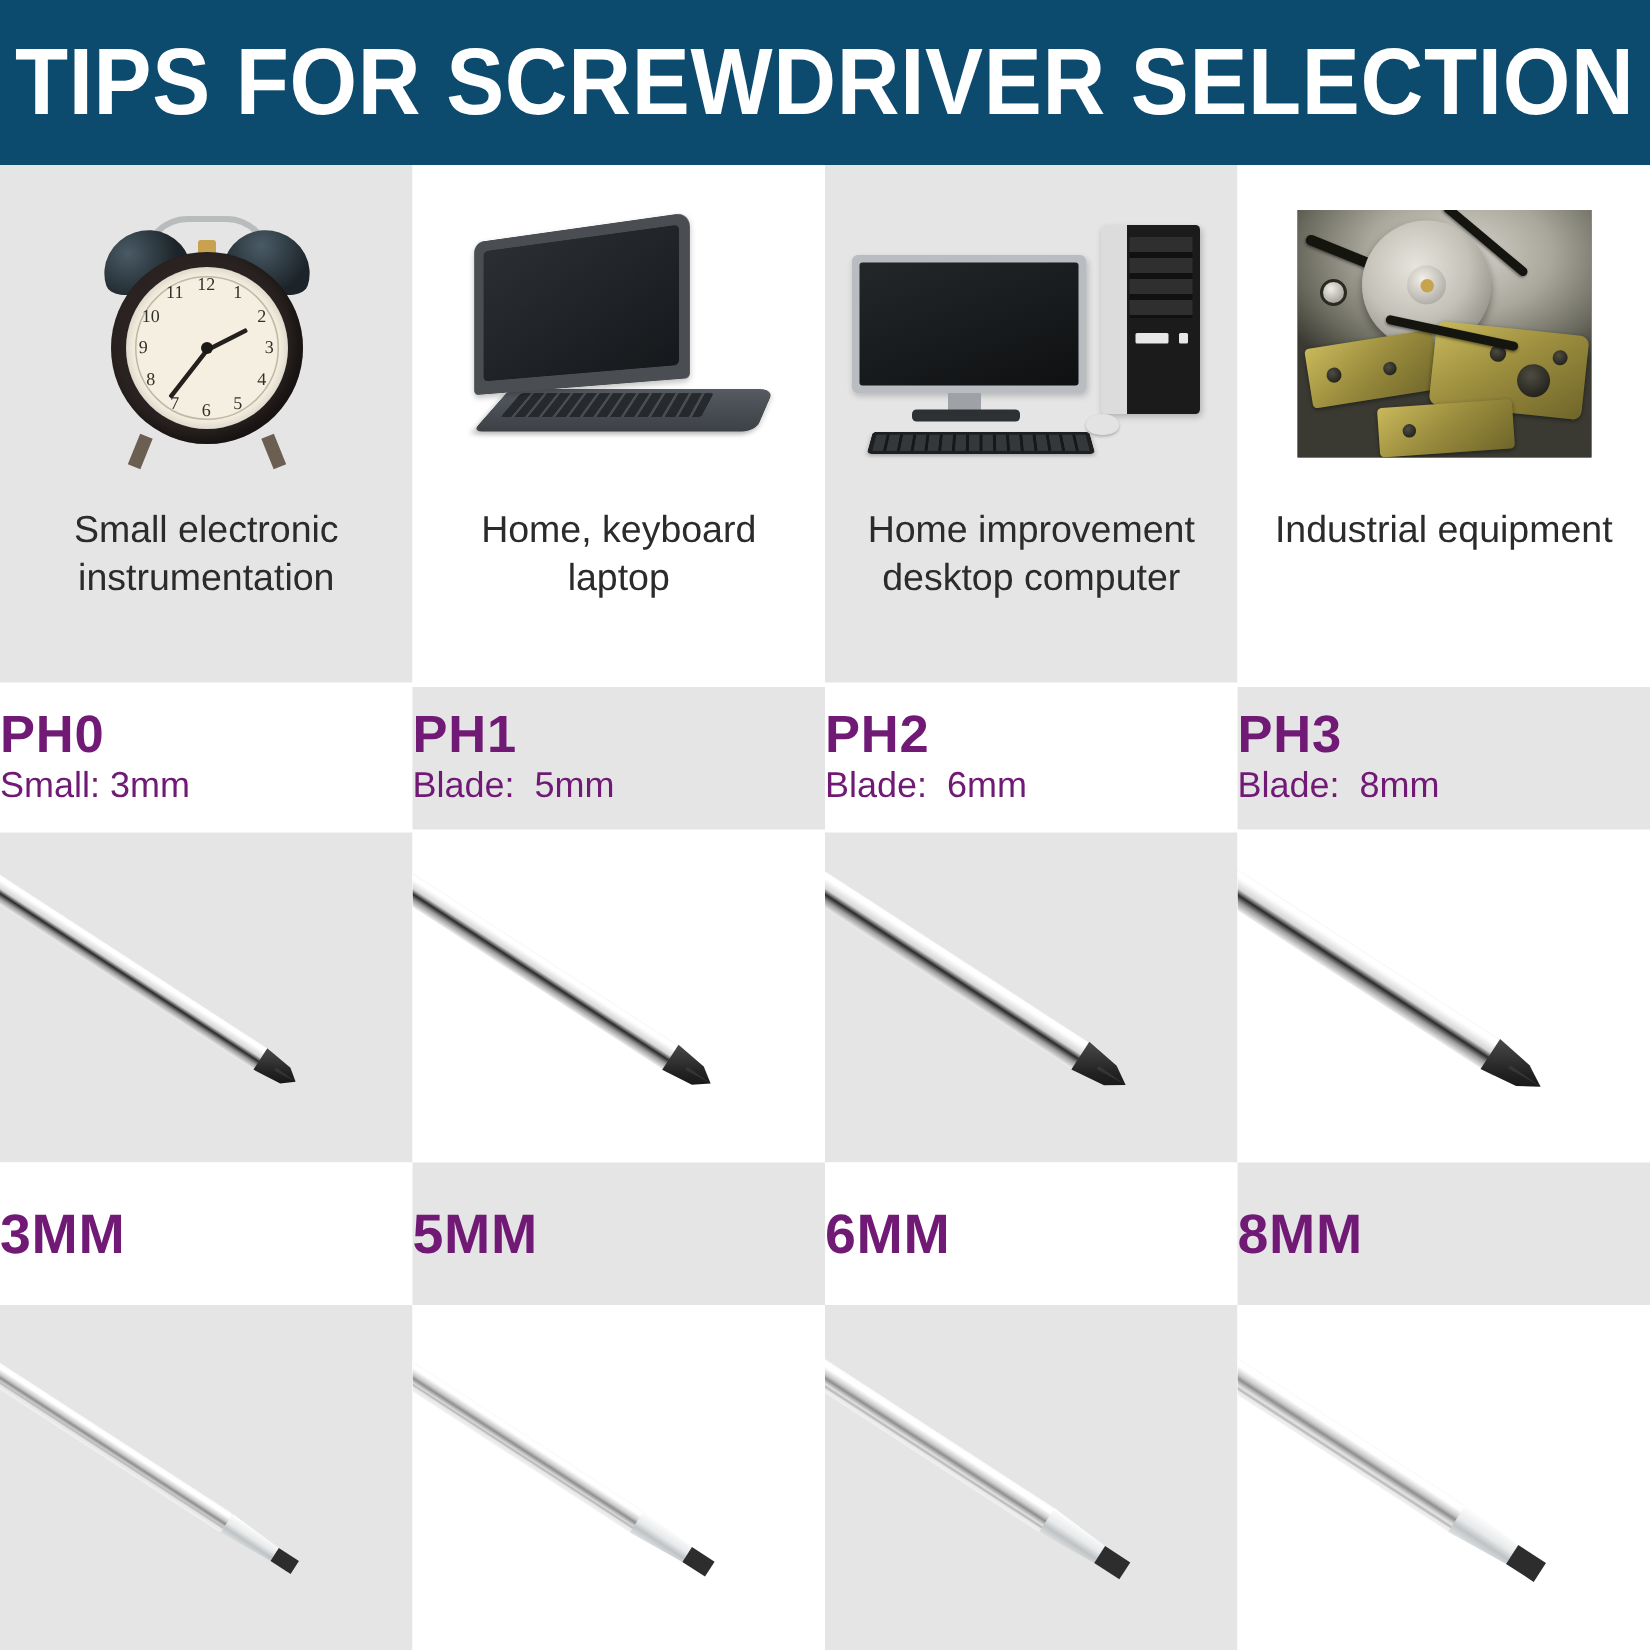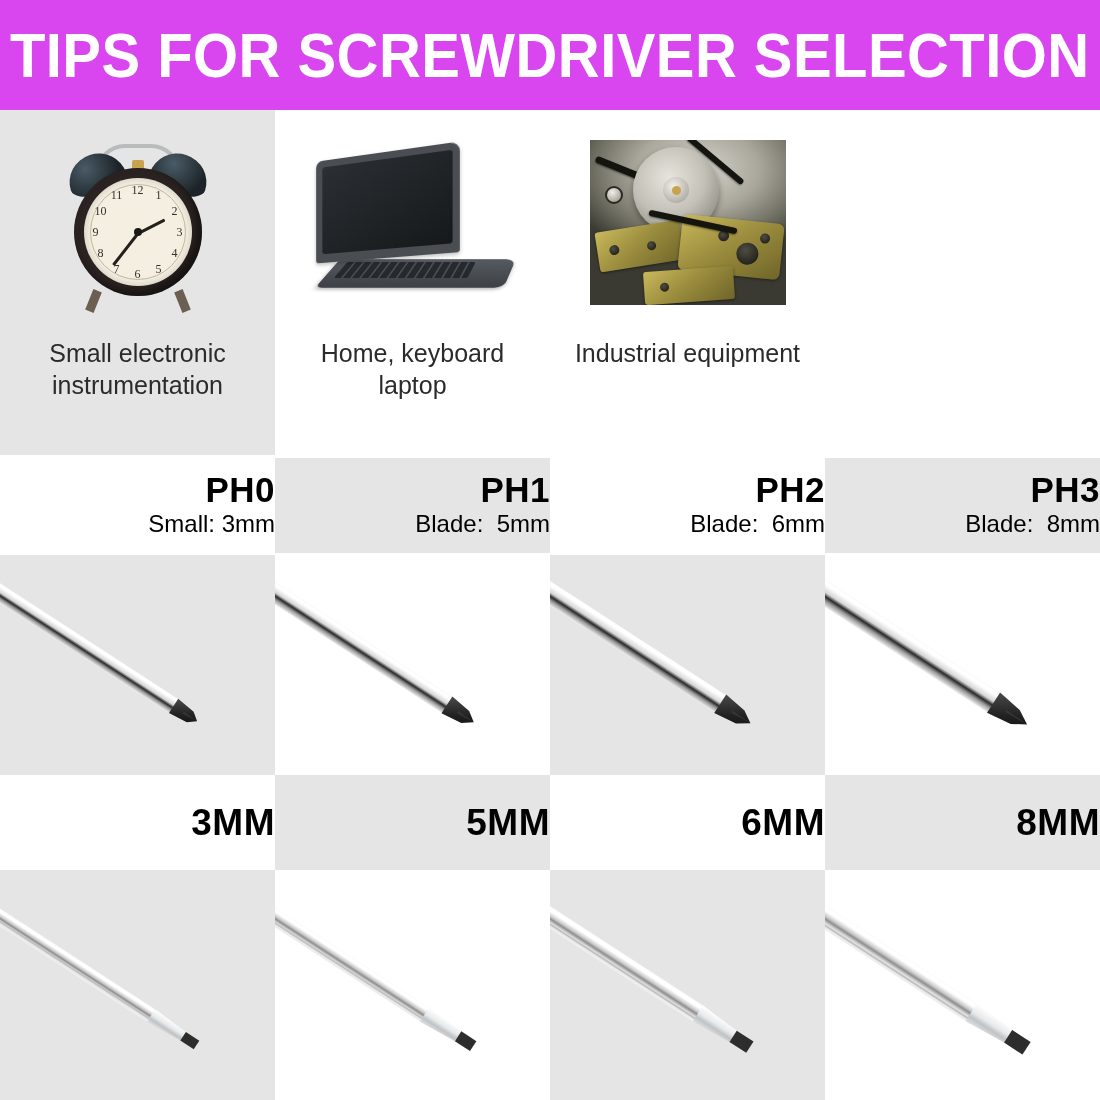--- a/index.html
+++ b/index.html
@@ -18,21 +18,21 @@
     height: 1100px;
     background: #ffffff;
   }
 
   
   .header {
     position: absolute;
     left: 0; top: 0;
     width: 1100px;
     height: 110px;
-    background: #d946ef;
+    background: #0c4a6e;
     display: flex;
     align-items: center;
     justify-content: center;
     overflow: hidden;
   }
   .header-title {
     color: #ffffff;
     font-family: "Liberation Sans Narrow", "Liberation Sans", sans-serif;
     font-weight: 700;
     font-size: 63px;
@@ -144,23 +144,23 @@
   .indus-rod { position: absolute; background: #15150f; border-radius: 4px; box-shadow: 0 1px 2px rgba(0,0,0,.5); }
   .rod-1 { left: 2%;  top: 18%; width: 40%; height: 7px; transform: rotate(22deg); }
   .rod-2 { left: 46%; top: 10%; width: 36%; height: 6px; transform: rotate(40deg); }
   .rod-3 { left: 30%; top: 48%; width: 46%; height: 6px; transform: rotate(12deg); }
   .indus-cap { position: absolute; left: 8%; top: 28%; width: 18px; height: 18px; border-radius: 50%; background: radial-gradient(circle at 38% 32%, #f0eee6, #8d8c82); border: 2px solid #2b2a22; }
 
   
   .labelcell {
     display: flex;
     flex-direction: column;
-    align-items: flex-end;
+    align-items: flex-start;
     justify-content: center;
-    color: #000000;
+    color: #701a75;
   }
   .ph-title {
     font-size: 35px;
     font-weight: 700;
     line-height: 1.05;
     letter-spacing: .5px;
   }
   .ph-sub {
     font-size: 24px;
     font-weight: 400;
@@ -235,20 +235,42 @@
               </div>
             <div class="laptop-lid">
                 <div class="laptop-screen"></div>
               </div>
           </div>
         </div>
         <div class="usecase-caption">Home, keyboard
 laptop</div>
       </div>
 
+      <div class="cell bg-gray usecase">
+        <div class="usecase-art">
+          <div class="pc-wrap">
+            <div class="pc-tower">
+              <div class="pc-tower-bays"></div>
+              <div class="pc-tower-btn"></div>
+              <div class="pc-tower-btn2"></div>
+            </div>
+            <div class="pc-mon">
+                <div class="pc-mon-screen"></div>
+              </div>
+            <div class="pc-mon-neck"></div>
+            <div class="pc-mon-foot"></div>
+            <div class="pc-mouse"></div>
+            <div class="pc-kb">
+                <div class="pc-kb-keys"></div>
+              </div>
+          </div>
+        </div>
+        <div class="usecase-caption">Home improvement
+desktop computer</div>
+      </div>
 
       <div class="cell bg-white usecase">
         <div class="usecase-art">
           <div class="indus-wrap">
             <div class="indus-bg"></div>
             <div class="indus-rod rod-1"></div>
             <div class="indus-pulley">
               <div class="indus-hub">
                   <div class="indus-bolt"></div>
                 </div>

